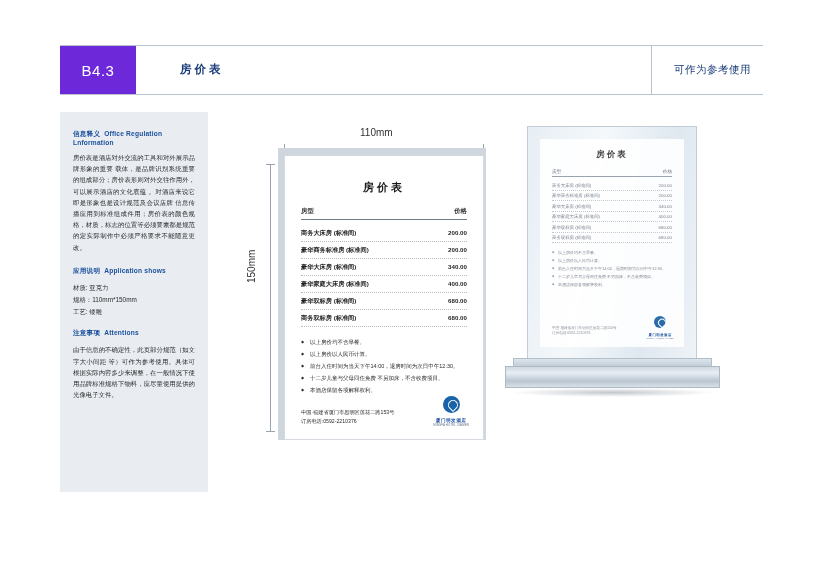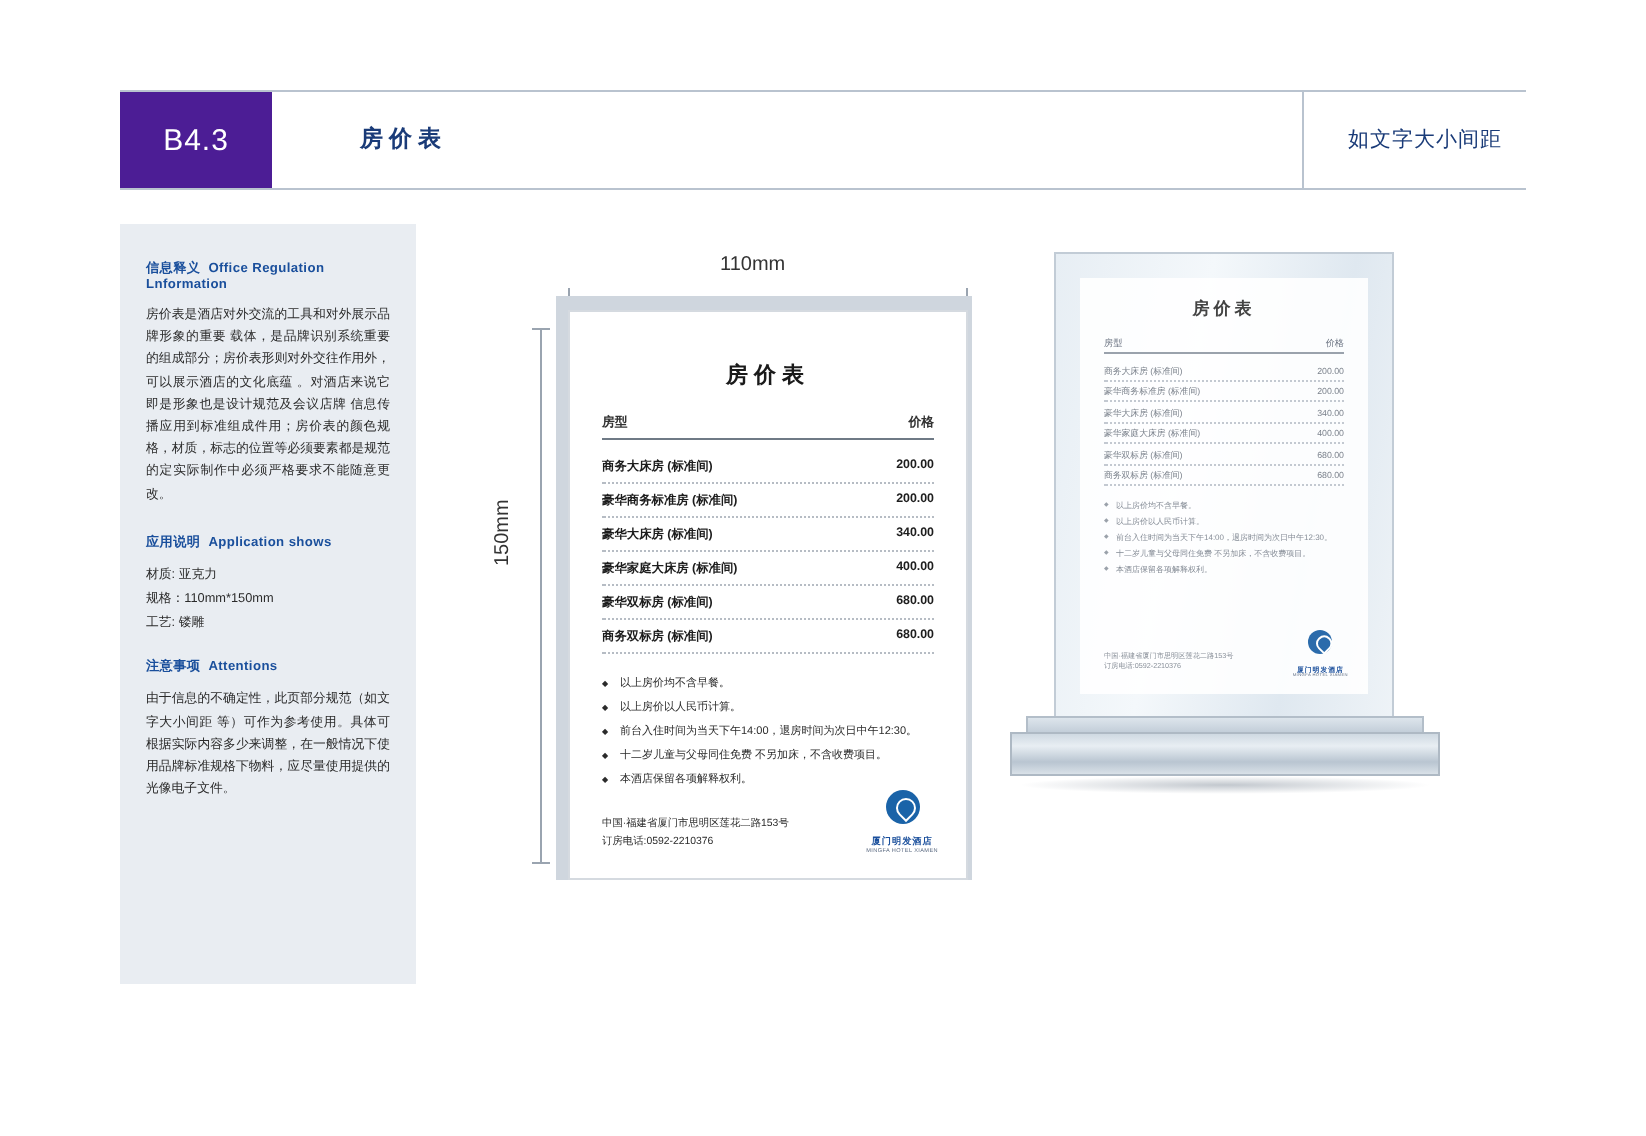--- a/index.html
+++ b/index.html
@@ -30,21 +30,21 @@
     width: 703px;
     height: 50px;
     border-top: 1px solid #b9c3cf;
     border-bottom: 1px solid #b9c3cf;
     box-sizing: border-box;
   }
   #code-block {
     position: absolute;
     left: 0; top: 0;
     width: 76px; height: 48px;
-    background: #4c1d95;
+    background: #6d28d9;
     color: #ffffff;
     display: flex;
     align-items: center;
     justify-content: center;
     font-size: 15px;
     letter-spacing: 0.5px;
   }
   #doc-title {
     position: absolute;
     left: 120px;
@@ -351,21 +351,21 @@
 </style>
 </head>
 <body>
 
 <div id="page">
 
   <div id="header">
     <div id="code-block">B4.3</div>
     <div id="doc-title">房价表</div>
     <div id="vis-divider"></div>
-    <div id="vis-cn">如文字大小间距</div>
+    <div id="vis-cn">可作为参考使用</div>
   </div>
 
   <div id="left-panel">
     <div class="sec-head">
       <span>信息释义</span><span class="en">Office Regulation Lnformation</span>
     </div>
     <div class="body-text">房价表是酒店对外交流的工具和对外展示品牌形象的重要 载体，是品牌识别系统重要的组成部分；房价表形则对外交往作用外，可以展示酒店的文化底蕴 。对酒店来说它即是形象也是设计规范及会议店牌 信息传播应用到标准组成件用；房价表的颜色规格，材质，标志的位置等必须要素都是规范的定实际制作中必须严格要求不能随意更改。</div>
 
     <div class="sec-head">
       <span>应用说明</span><span class="en">Application shows</span>

